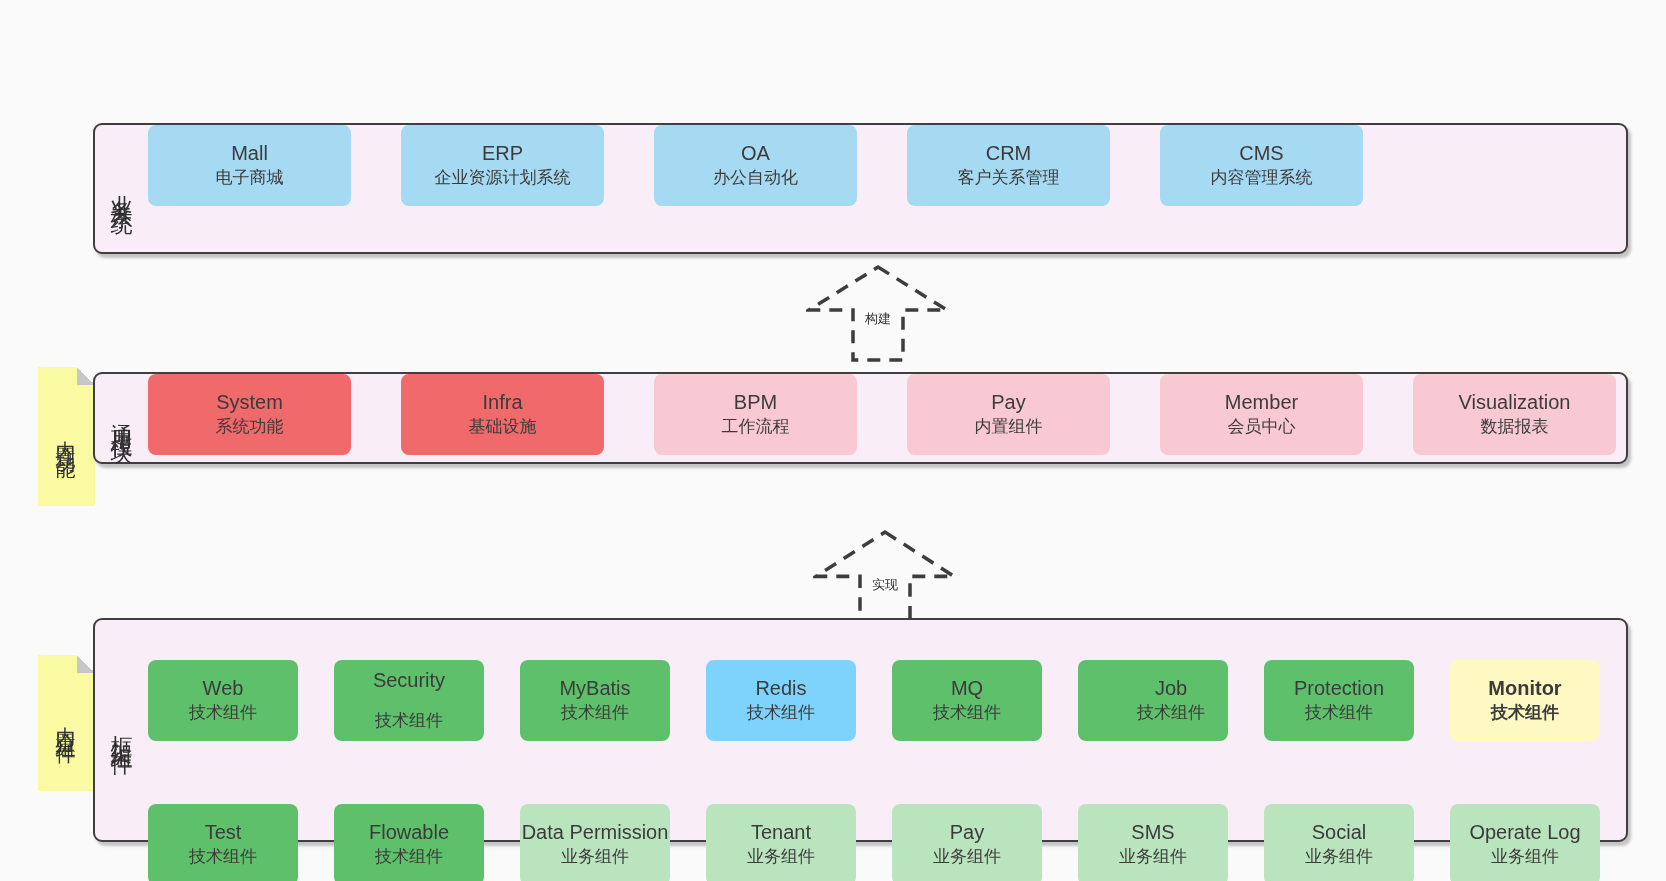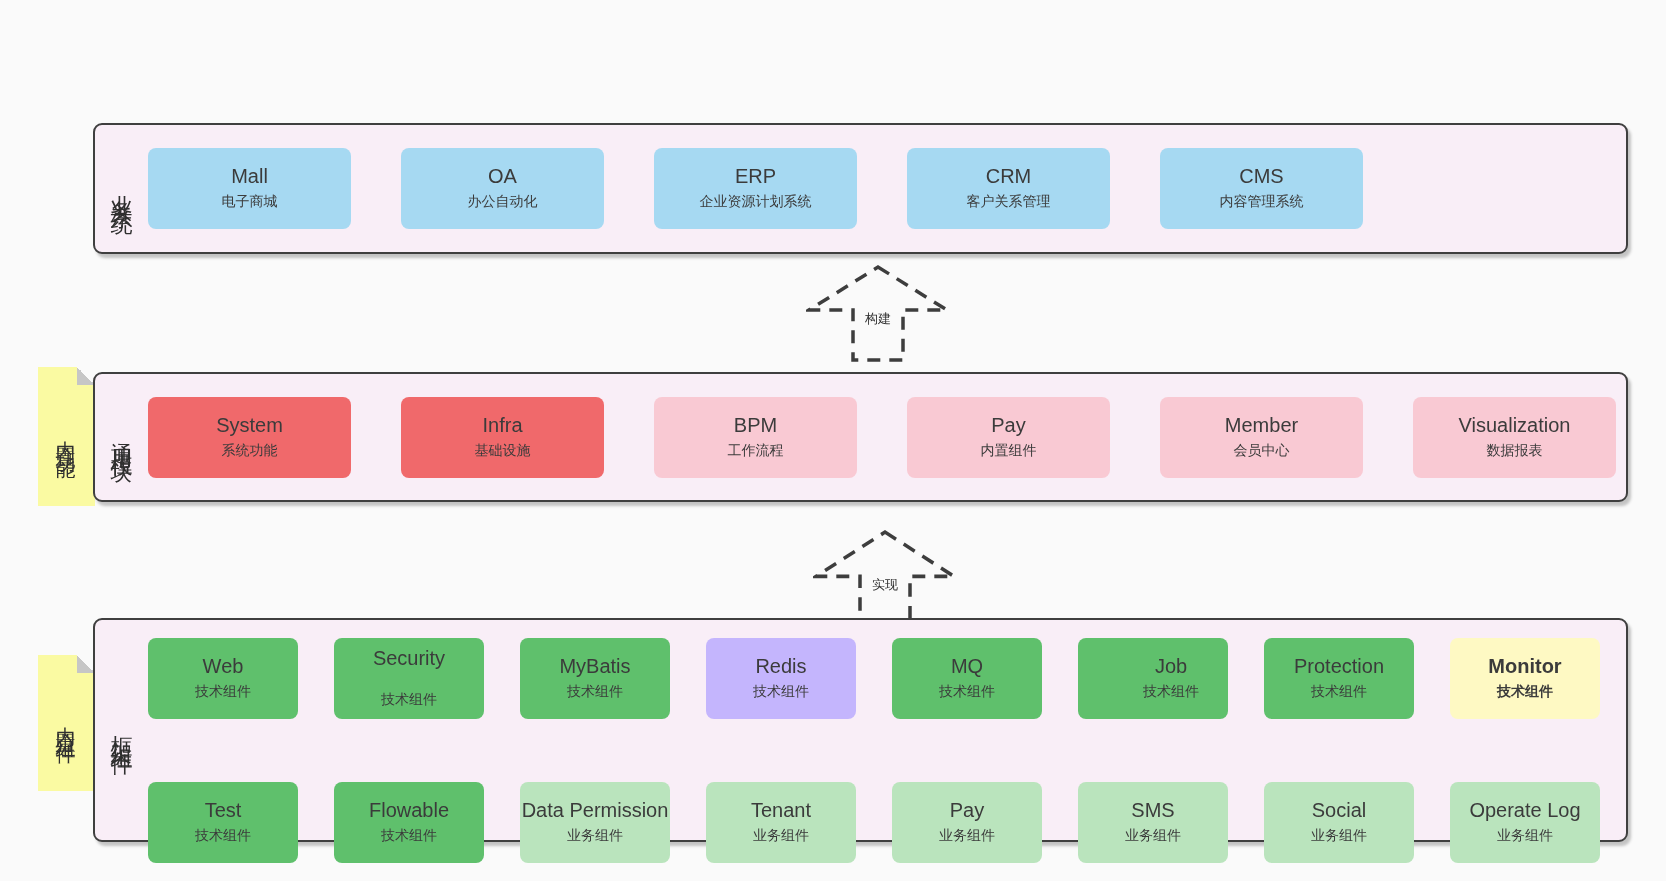--- a/index.html
+++ b/index.html
@@ -16,46 +16,46 @@
   }
   
   .layer{
     position:absolute; left:93px; width:1535px;
     background:var(--layer-bg);
     border:2px solid var(--border-c);
     border-radius:9px;
     box-shadow:3px 4px 3px rgba(0,0,0,0.22);
   }
   #layer-business{top:123px;height:131px;}
-  #layer-modules{top:372px;height:130px;}
+  #layer-modules{top:372px;height:92px;}
   #layer-components{top:618px;height:224px;}
   .layer-label{
     position:absolute; left:0; top:0; bottom:0; width:53px;
     display:flex; align-items:center; justify-content:center;
   }
   .layer-label span{
     writing-mode:vertical-rl; text-orientation:upright;
     font-size:22px; letter-spacing:6px; color:#2f2f2f;
   }
   .boxes{
     position:absolute; left:53px; right:10px; top:0; bottom:0;
-    display:flex; flex-direction:column; justify-content:center; gap:23px;
+    display:flex; flex-direction:column; gap:23px;
   }
   .box-row{display:flex;}
   .row-wide{gap:50px;}
   .row-tight{gap:36px;}
   .box{
     height:81px; border-radius:8px;
     display:flex; flex-direction:column; align-items:center; justify-content:center;
     text-align:center;
   }
   #layer-business .box,#layer-modules .box{width:203px;}
   #layer-components .box{width:150px;margin-top:40px;}
   .box-name{font-size:20px;line-height:25px;}
-  .box-desc{font-size:14px;line-height:24px;}
+  .box-desc{font-size:17px;line-height:24px;}
   
   .note{
     position:absolute; left:38px; width:57px;
     background:var(--note-bg);
     display:flex; align-items:center; justify-content:center;
   }
   #note-functions{top:367px;height:139px;}
   #note-components{top:655px;height:136px;}
   .note::after{
     content:''; position:absolute; top:0; right:0; width:18px; height:18px;
@@ -87,26 +87,26 @@
   <div class="layer-label">
     <span>业务系统</span>
   </div>
   <div class="boxes">
     <div class="box-row row-wide">
         <div class="box" style="background: rgb(166, 217, 242);">
           <div class="box-name">Mall</div>
           <div class="box-desc">电子商城</div>
         </div>
         <div class="box" style="background: rgb(166, 217, 242);">
+          <div class="box-name">ERP</div>
+          <div class="box-desc">企业资源计划系统</div>
+        </div>
+        <div class="box" style="background: rgb(166, 217, 242);">
           <div class="box-name">OA</div>
           <div class="box-desc">办公自动化</div>
-        </div>
-        <div class="box" style="background: rgb(166, 217, 242);">
-          <div class="box-name">ERP</div>
-          <div class="box-desc">企业资源计划系统</div>
         </div>
         <div class="box" style="background: rgb(166, 217, 242);">
           <div class="box-name">CRM</div>
           <div class="box-desc">客户关系管理</div>
         </div>
         <div class="box" style="background: rgb(166, 217, 242);">
           <div class="box-name">CMS</div>
           <div class="box-desc">内容管理系统</div>
         </div>
       </div>
@@ -180,21 +180,21 @@
           <div class="box-desc">技术组件</div>
         </div>
         <div class="box" style="background: rgb(95, 192, 108); gap: 16px;">
           <div class="box-name">Security</div>
           <div class="box-desc">技术组件</div>
         </div>
         <div class="box" style="background: rgb(95, 192, 108);">
           <div class="box-name">MyBatis</div>
           <div class="box-desc">技术组件</div>
         </div>
-        <div class="box" style="background: #c4b5fd;">
+        <div class="box" style="background: #7dd3fc;">
           <div class="box-name">Redis</div>
           <div class="box-desc">技术组件</div>
         </div>
         <div class="box" style="background: rgb(95, 192, 108);">
           <div class="box-name">MQ</div>
           <div class="box-desc">技术组件</div>
         </div>
         <div class="box" style="background: rgb(95, 192, 108); padding-left: 36px;">
           <div class="box-name">Job</div>
           <div class="box-desc">技术组件</div>

